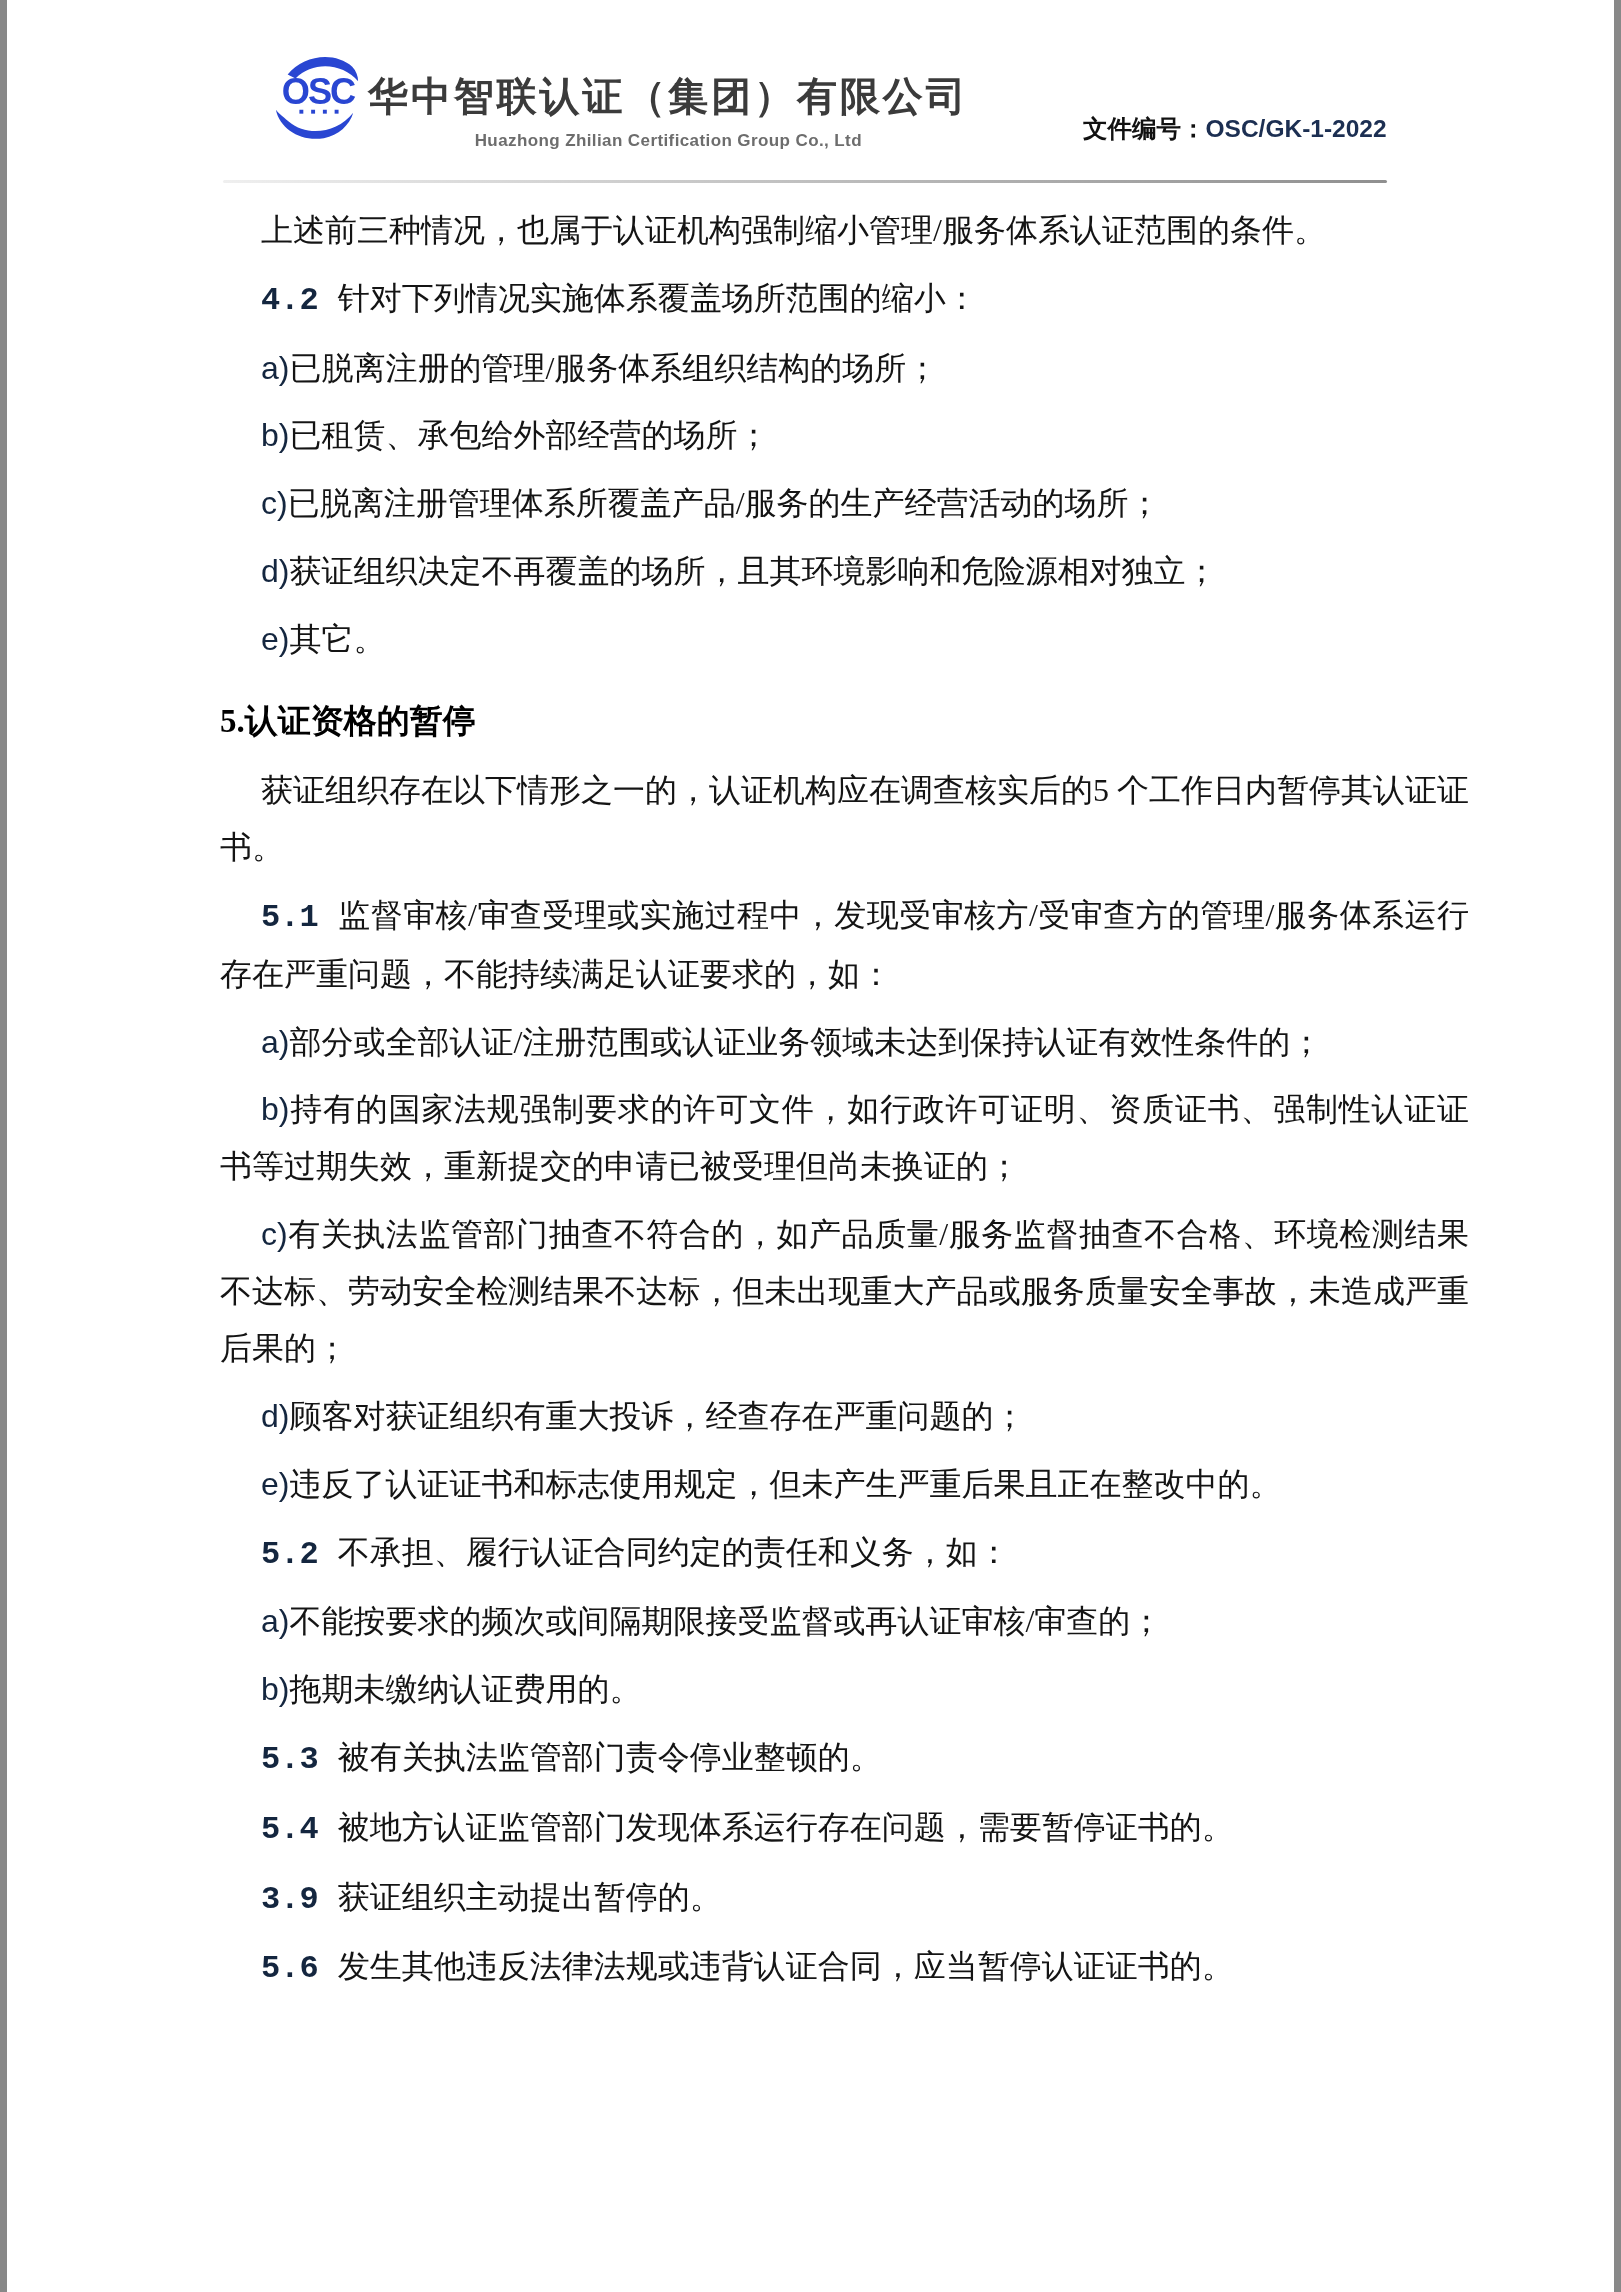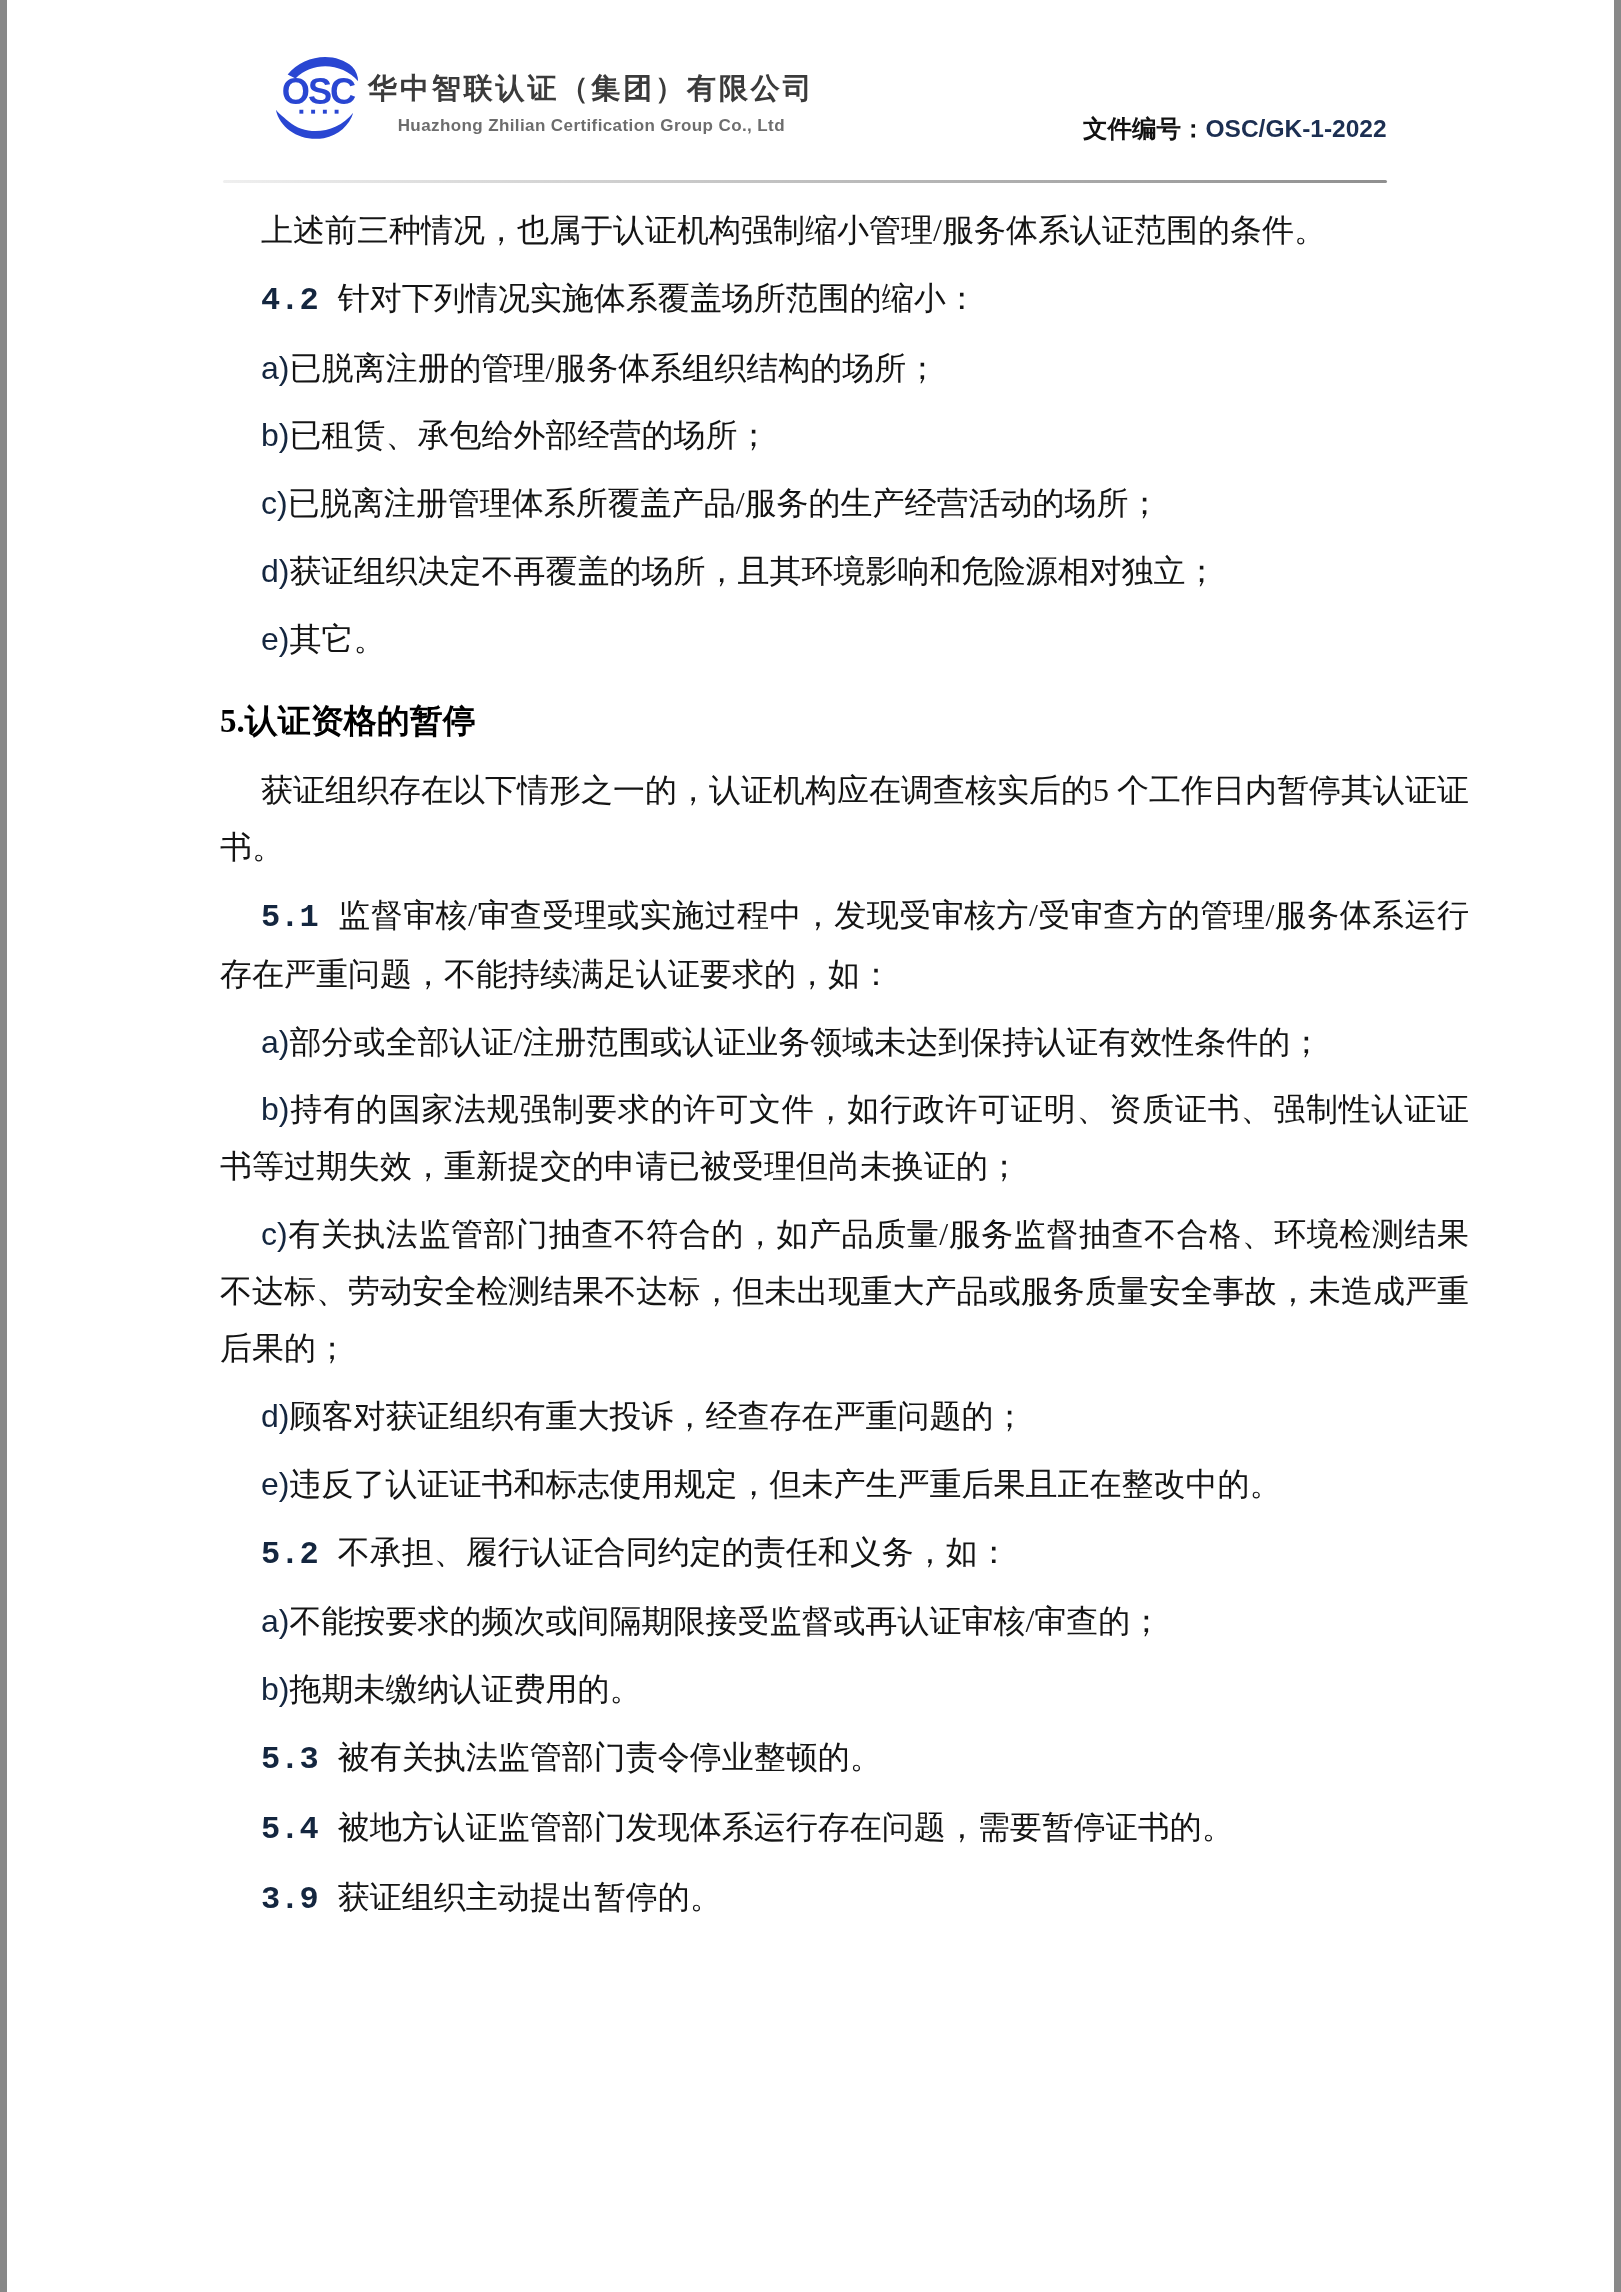--- a/index.html
+++ b/index.html
@@ -13,21 +13,21 @@
   }
 
   
   .logo {
     position:absolute; left:265px; top:49px;
     width:92px; height:98px;
   }
   .company-block { position:absolute; left:361px; top:69px; }
   .company-zh {
     font-family:"Liberation Sans", sans-serif;
-    font-size:29px; font-weight:bold; color:#3b3b3b;
+    font-size:40px; font-weight:bold; color:#3b3b3b;
     letter-spacing:2.9px; white-space:nowrap;
   }
   .company-en {
     margin-top:6.9px;
     font-family:"Liberation Sans", sans-serif;
     font-size:17px; font-weight:bold; color:#6d6d6d;
     letter-spacing:0.4px; white-space:nowrap;text-align:center;
   }
   .doc-number-block {
     position:absolute; left:1076px; top:112px;
@@ -123,17 +123,18 @@
       <div class="para"><span class="prefix prefix-letter">b)</span><span>持有的国家法规强制要求的许可文件，如行政许可证明、资质证书、强制性认证证书等过期失效，重新提交的申请已被受理但尚未换证的；</span></div>
       <div class="para"><span class="prefix prefix-letter">c)</span><span>有关执法监管部门抽查不符合的，如产品质量/服务监督抽查不合格、环境检测结果不达标、劳动安全检测结果不达标，但未出现重大产品或服务质量安全事故，未造成严重后果的；</span></div>
       <div class="para"><span class="prefix prefix-letter">d)</span><span>顾客对获证组织有重大投诉，经查存在严重问题的；</span></div>
       <div class="para"><span class="prefix prefix-letter">e)</span><span>违反了认证证书和标志使用规定，但未产生严重后果且正在整改中的。</span></div>
       <div class="para"><span class="prefix prefix-num">5.2 </span><span>不承担、履行认证合同约定的责任和义务，如：</span></div>
       <div class="para"><span class="prefix prefix-letter">a)</span><span>不能按要求的频次或间隔期限接受监督或再认证审核/审查的；</span></div>
       <div class="para"><span class="prefix prefix-letter">b)</span><span>拖期未缴纳认证费用的。</span></div>
       <div class="para"><span class="prefix prefix-num">5.3 </span><span>被有关执法监管部门责令停业整顿的。</span></div>
       <div class="para"><span class="prefix prefix-num">5.4 </span><span>被地方认证监管部门发现体系运行存在问题，需要暂停证书的。</span></div>
       <div class="para"><span class="prefix prefix-num">3.9 </span><span>获证组织主动提出暂停的。</span></div>
+      <div class="para"><span class="prefix prefix-num">5.6 </span><span>发生其他违反法律法规或违背认证合同，应当暂停认证证书的。</span></div>
     </div>
 
 
 </div>
 
 
 </body></html>

